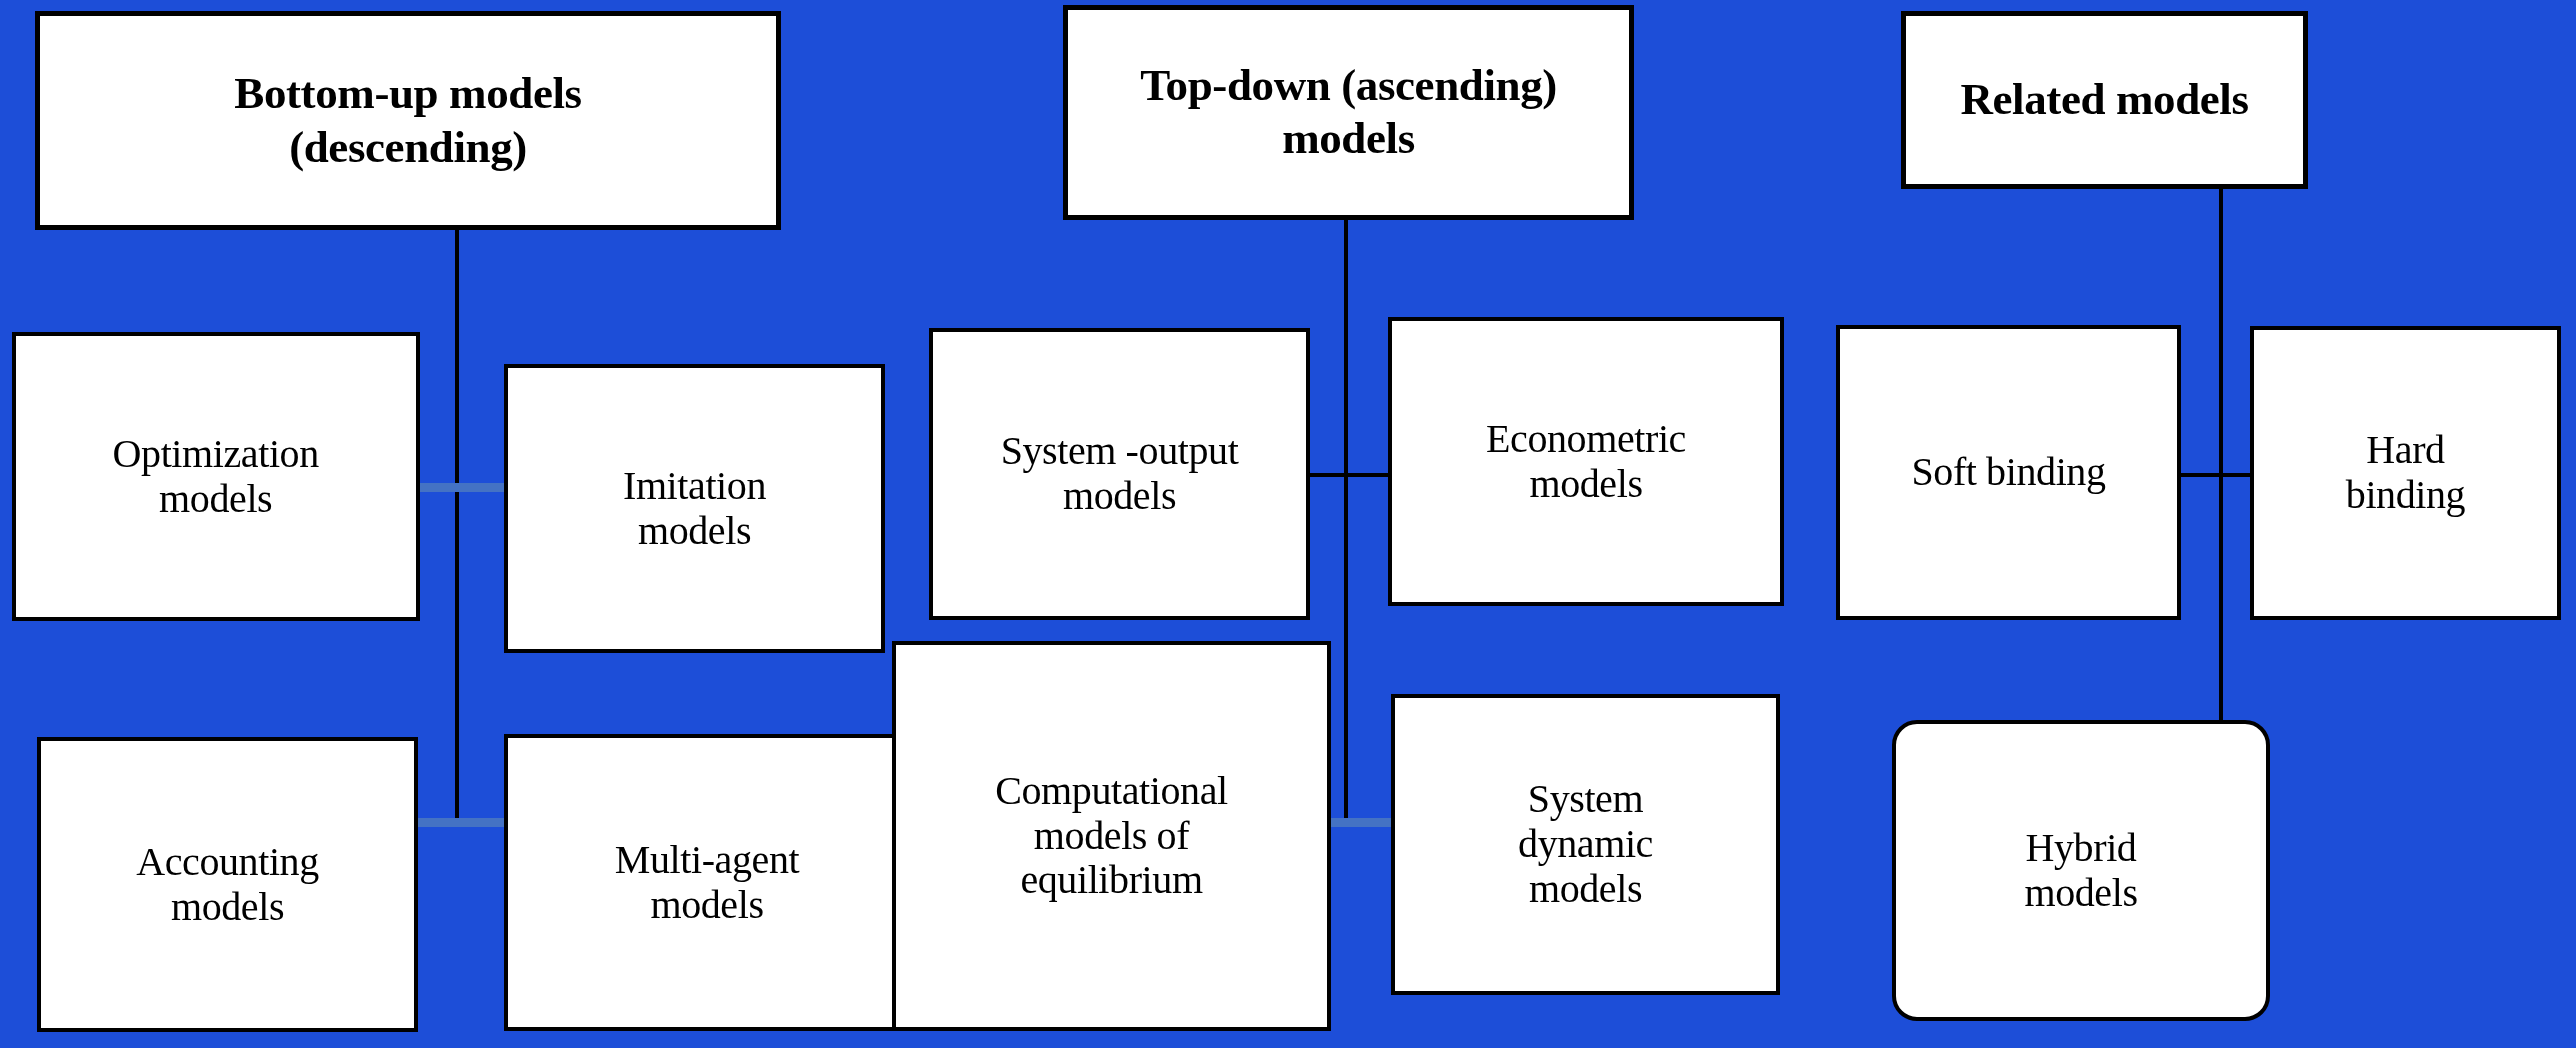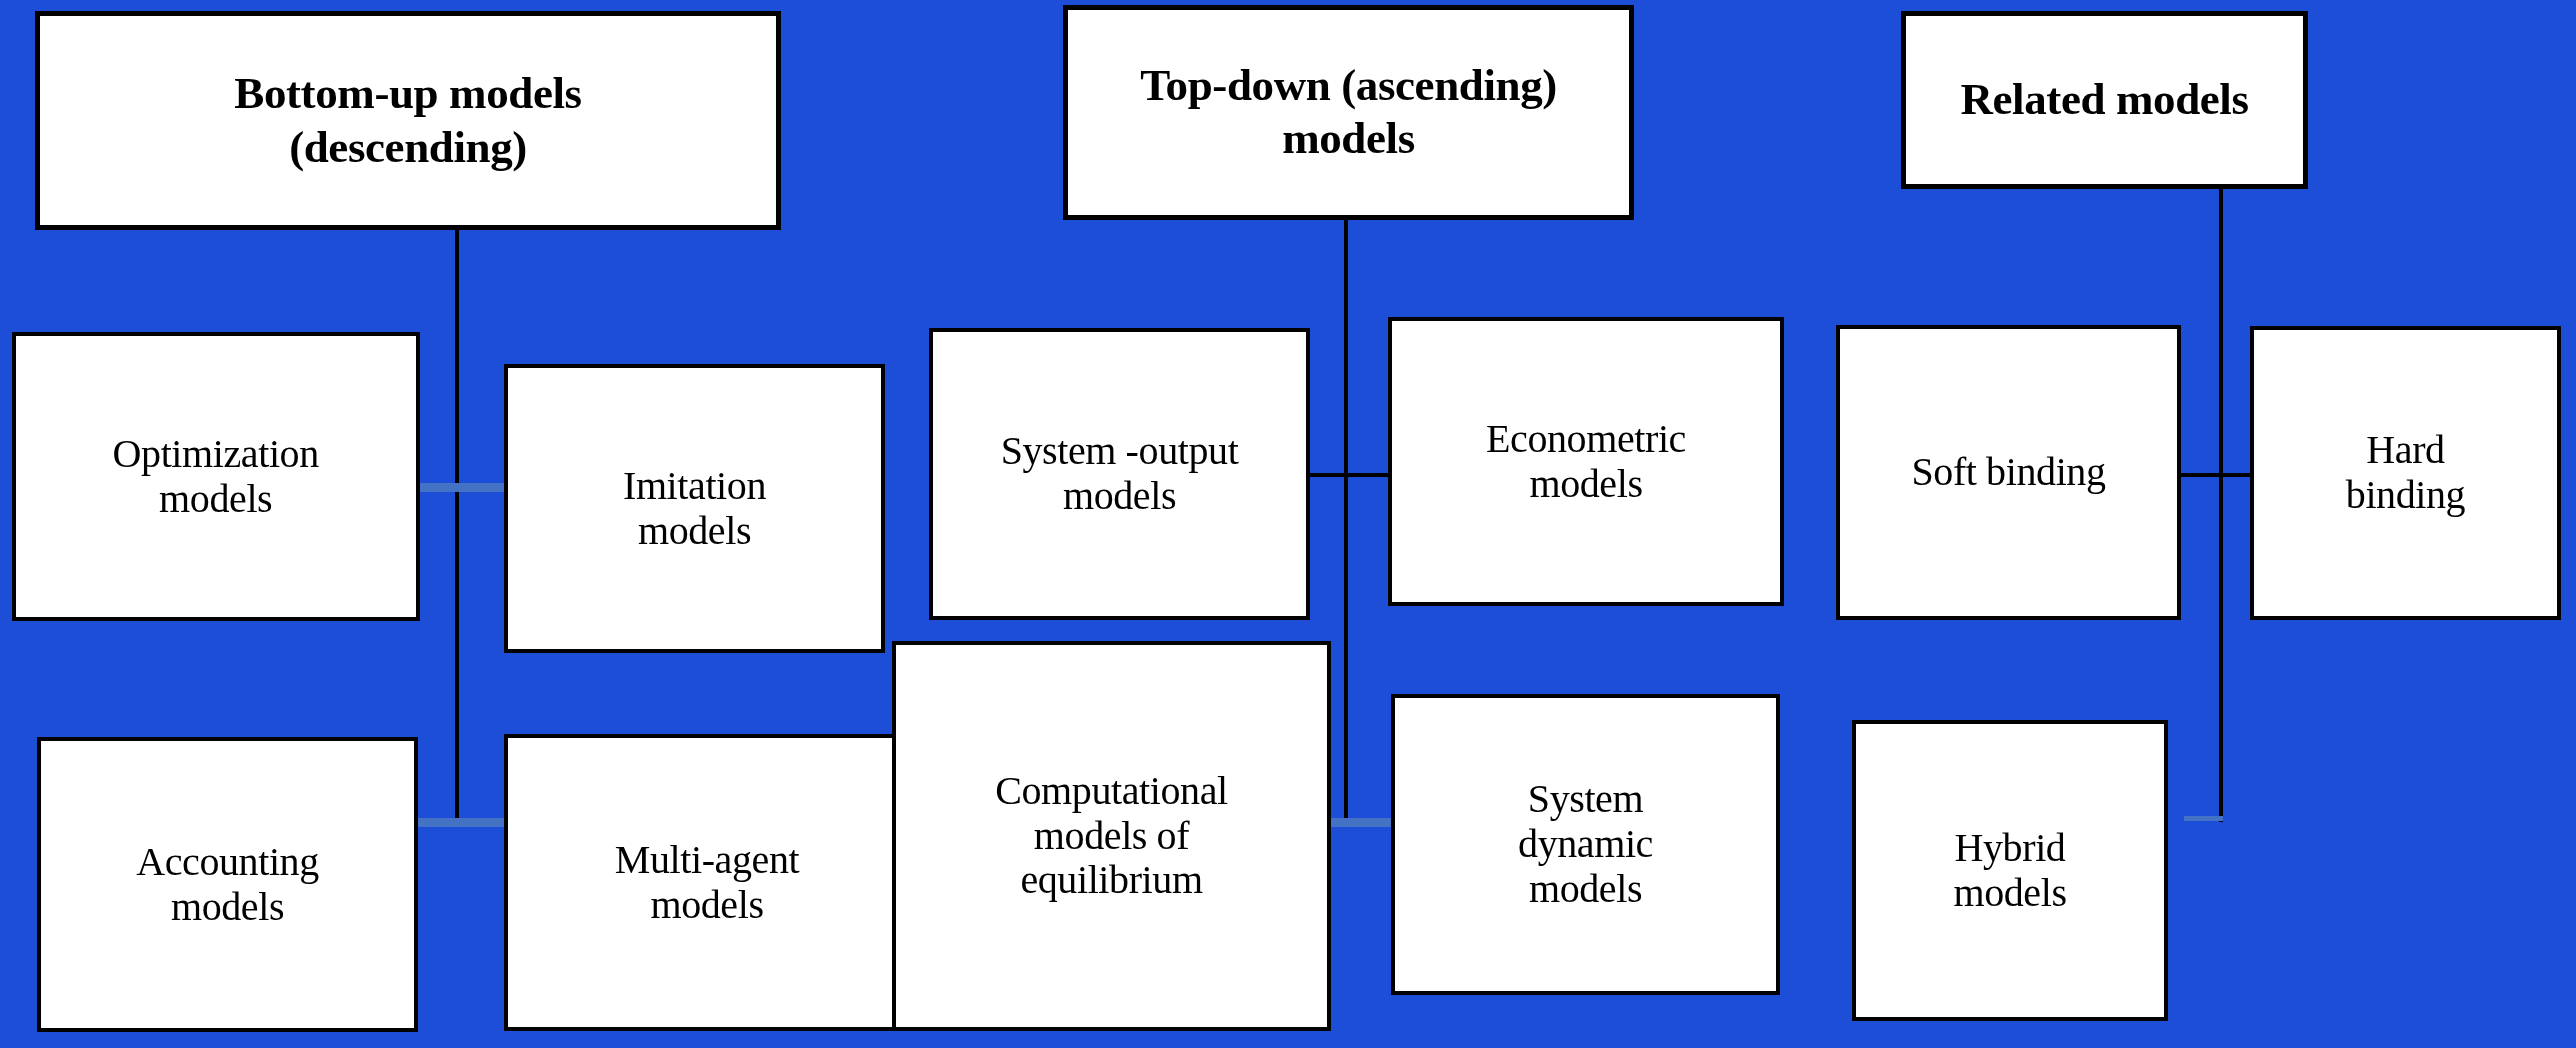--- a/index.html
+++ b/index.html
@@ -146,19 +146,19 @@
 
   <div class="node" style="left:2250px; top:326px; width:311px; height:294px;">
     <span class="label">Hard
 binding</span>
   </div>
 
   <div class="node" style="left:1836px; top:325px; width:345px; height:295px;">
     <span class="label">Soft binding</span>
   </div>
 
-  <div class="node" style="left:1852px; top:720px; width:316px; height:301px;">
+  <div class="node" style="left:1892px; top:720px; width:378px; height:301px;border-radius:25px;">
     <span class="label">Hybrid
 models</span>
   </div>
 
 </div>
 
 
 </body></html>

